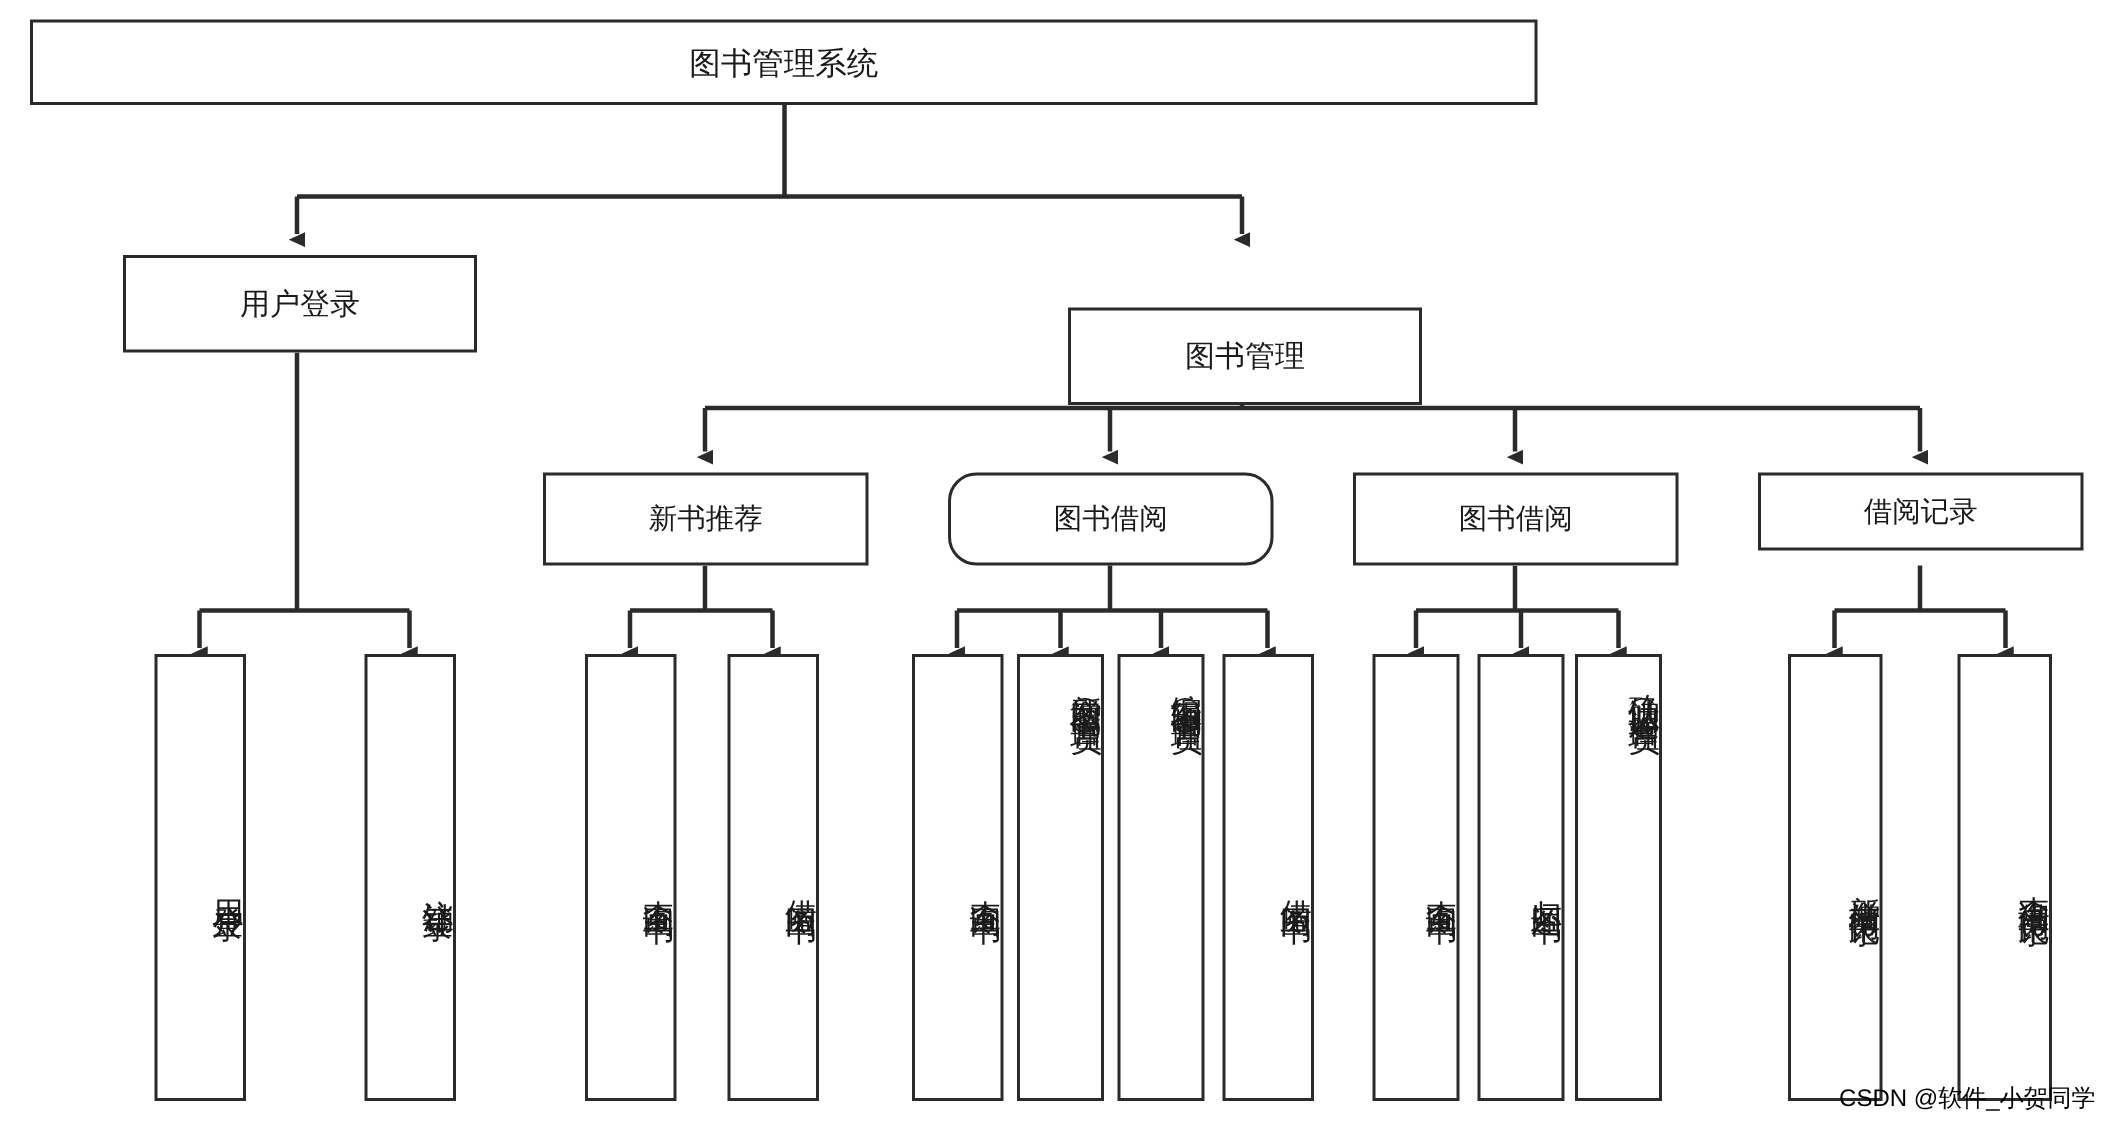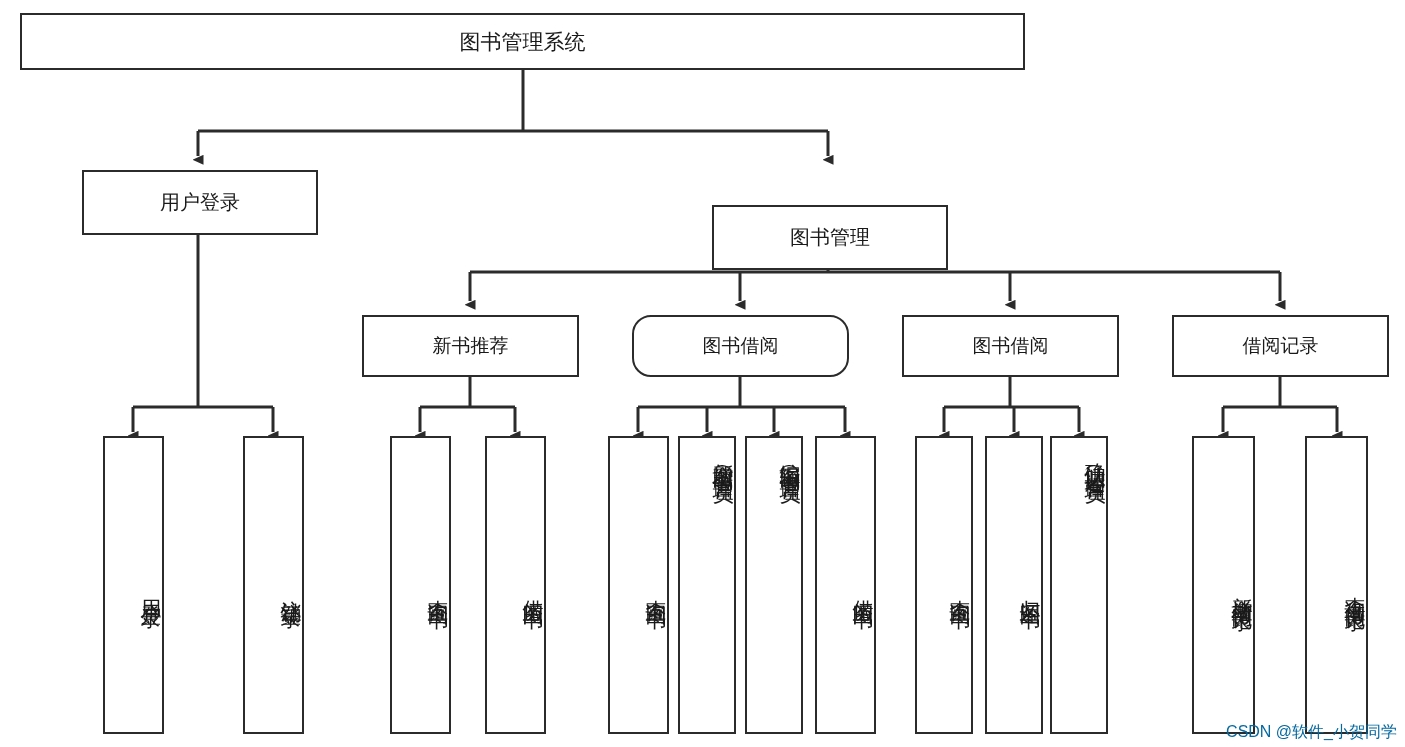--- a/index.html
+++ b/index.html
@@ -59,21 +59,21 @@
     justify-content: flex-start;
   }
   .label {
     white-space: pre;
   }
   .watermark {
     position: absolute;
     right: 8px;
     bottom: 4px;
     font-size: 16px;
-    color: #0369a1;
+    color: #000000;
     z-index: 3;
     white-space: pre;
   }
 </style>
 </head>
 <body>
 
 <div id="canvas">
 
   <svg class="svg-layer" viewBox="0 0 1405 747" xmlns="http://www.w3.org/2000/svg">
@@ -142,21 +142,21 @@
   <div id="level3-container">
       <div class="node level3" style="left: 362px; top: 315px; width: 217px; height: 62px;">
         <span class="label">新书推荐</span>
       </div>
       <div class="node level3" style="left: 632px; top: 315px; width: 217px; height: 62px; border-radius: 19px;">
         <span class="label">图书借阅</span>
       </div>
       <div class="node level3" style="left: 902px; top: 315px; width: 217px; height: 62px;">
         <span class="label">图书借阅</span>
       </div>
-      <div class="node level3" style="left: 1172px; top: 315px; width: 217px; height: 62px;">
+      <div class="node level3" style="left: 1172px; top: 315px; width: 217px; height: 52px;">
         <span class="label">借阅记录</span>
       </div>
     </div>
 
   <div id="leaf-container">
       <div class="node leaf" style="left: 103px; top: 436px; width: 61px; height: 298px;">
         <span class="label">用户登录</span>
       </div>
       <div class="node leaf" style="left: 243px; top: 436px; width: 61px; height: 298px;">
         <span class="label">注销登录</span>

